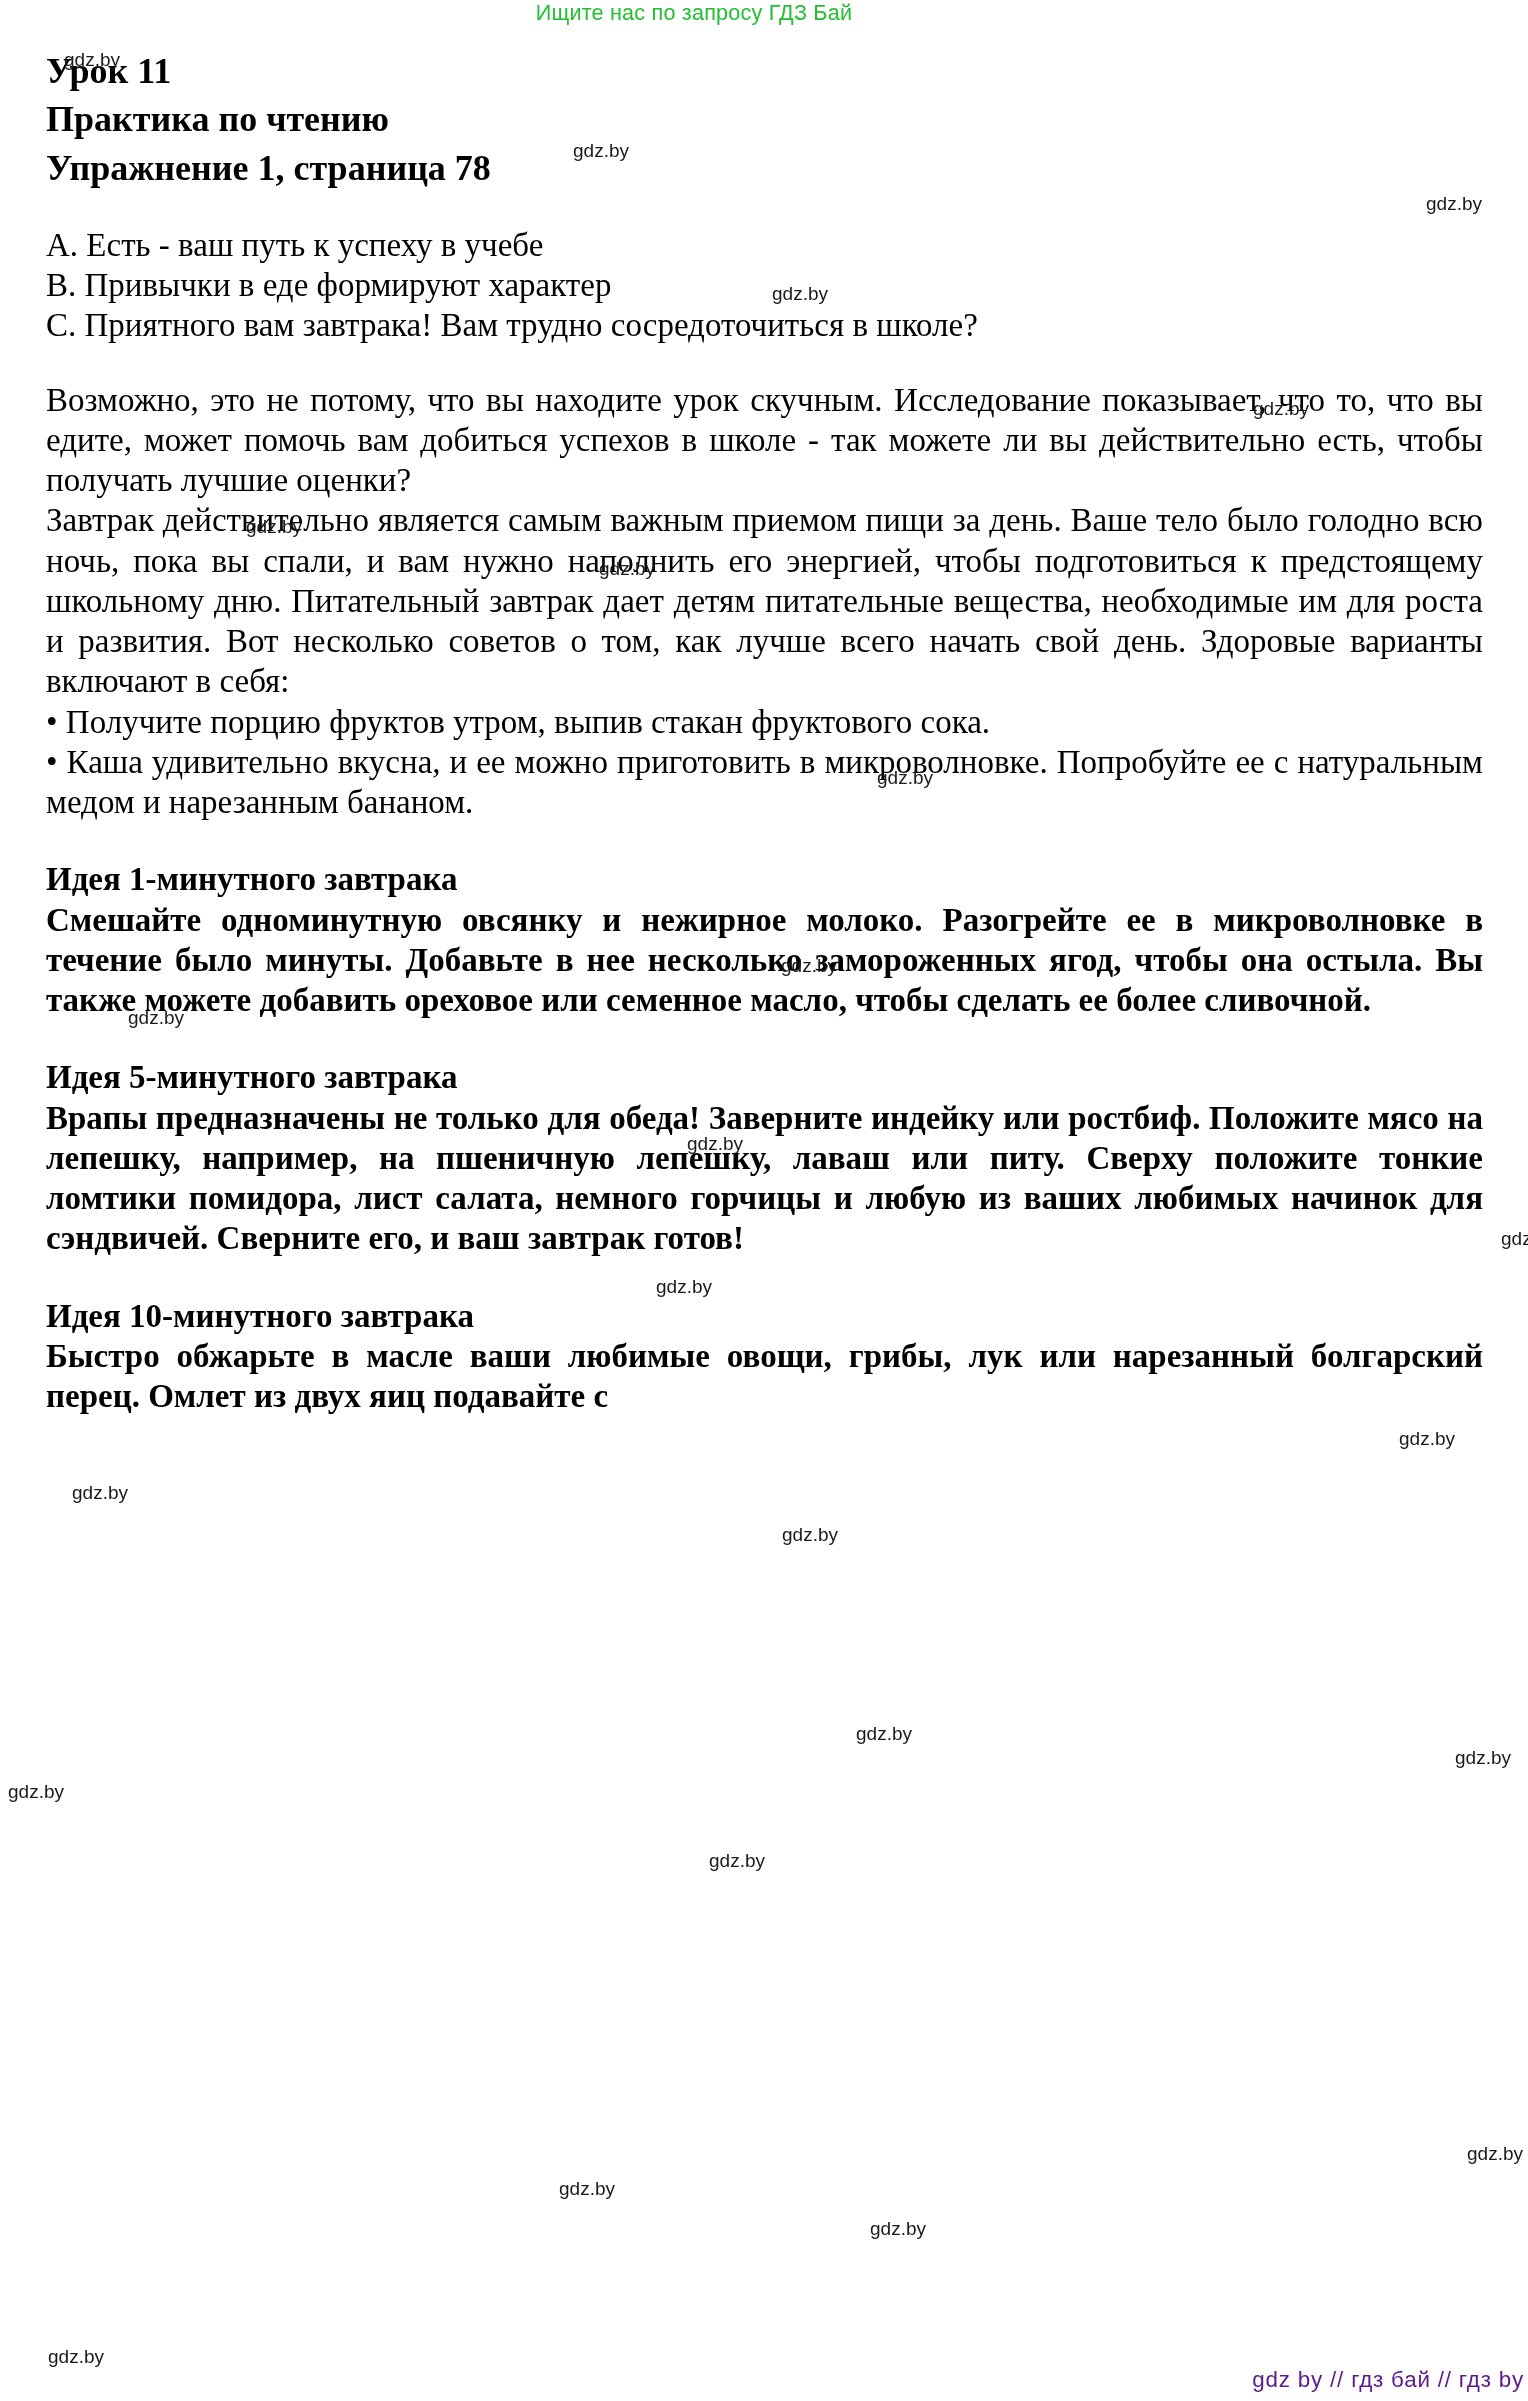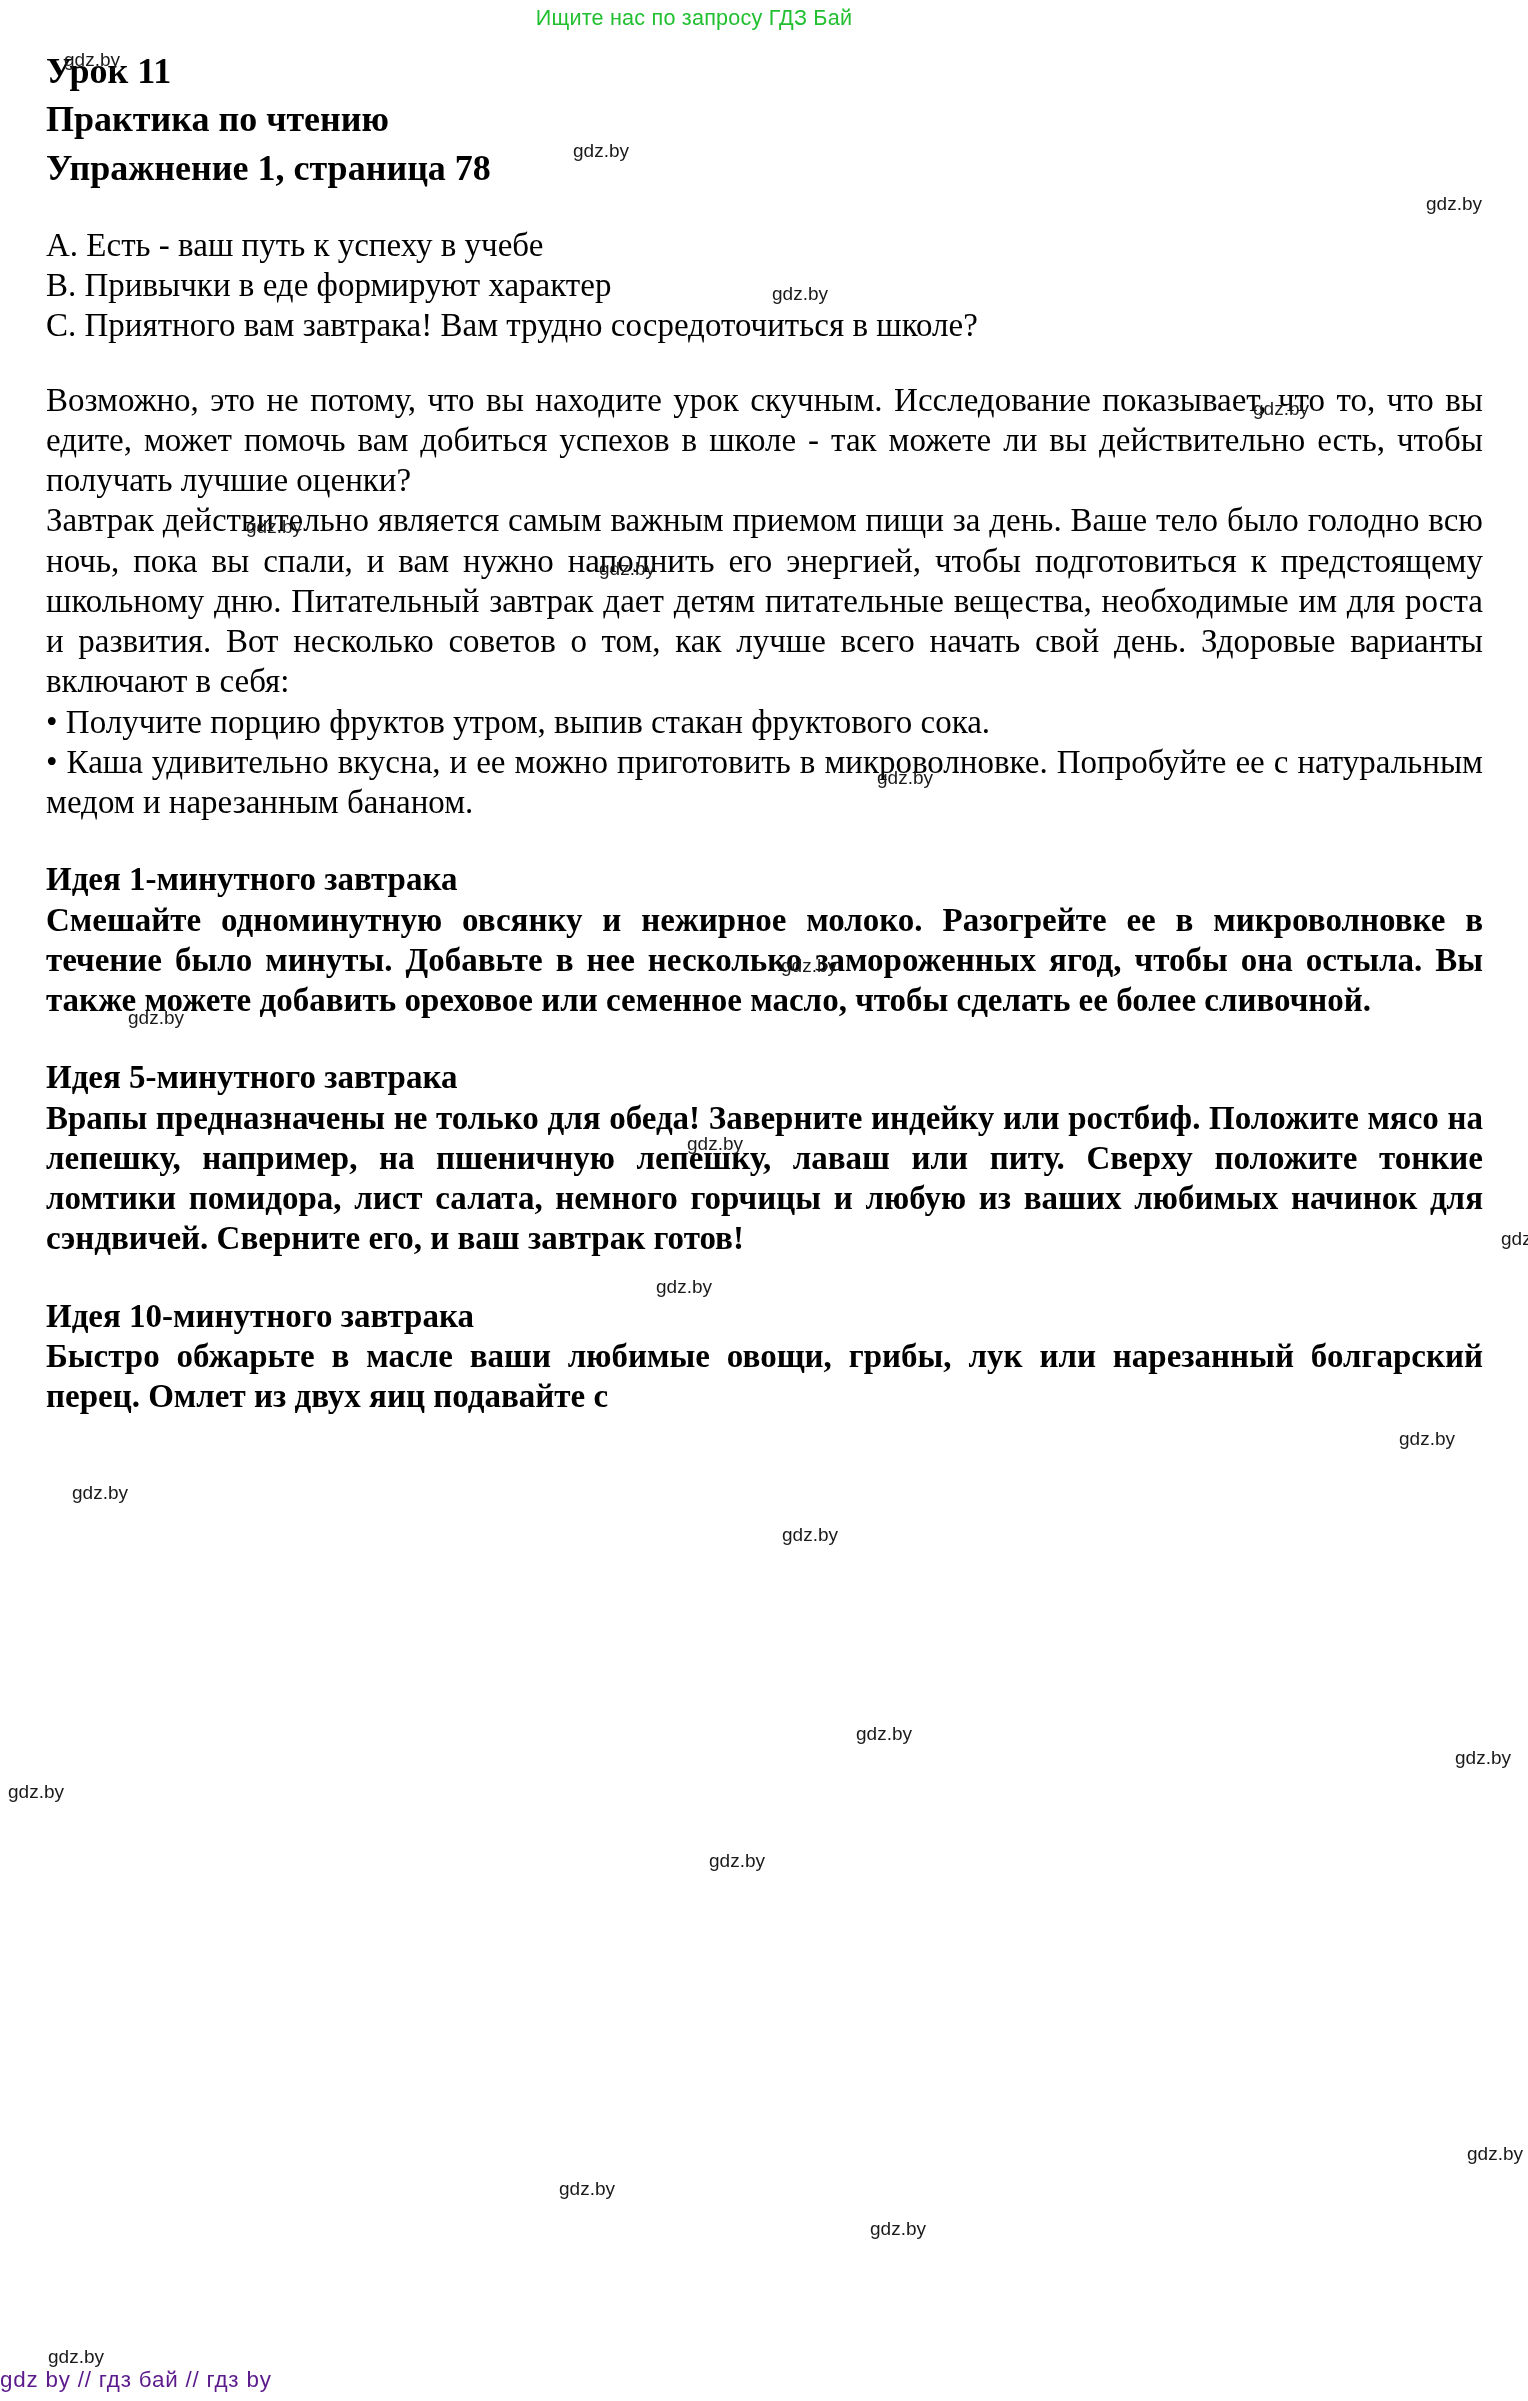--- a/index.html
+++ b/index.html
@@ -25,21 +25,21 @@
   }
 
   
   .promo-strip {
     position: absolute;
     top: 0;
     left: 0;
     width: 1388px;
     height: 35px;
     display: flex;
-    align-items: center;
+    align-items: flex-start;
     justify-content: center;
   }
   .promo-text {
     font-family: "Liberation Sans", "DejaVu Sans", sans-serif;
     font-size: 21.6px;
     color: #22c031;
     letter-spacing: 0.2px;
     white-space: nowrap;
   }
 
@@ -108,21 +108,21 @@
     pointer-events: none;
     line-height: 1;
   }
 
   
   .footer {
     position: absolute;
     left: 0;
     bottom: 8px;
     width: 1524px;
-    text-align: left;
+    text-align: right;
   }
   .footer-text {
     font-family: "Liberation Sans", "DejaVu Sans", sans-serif;
     font-size: 22.4px;
     color: #5c1a8c;
     letter-spacing: 0.8px;
     white-space: nowrap;
   }
 </style>
 </head>

